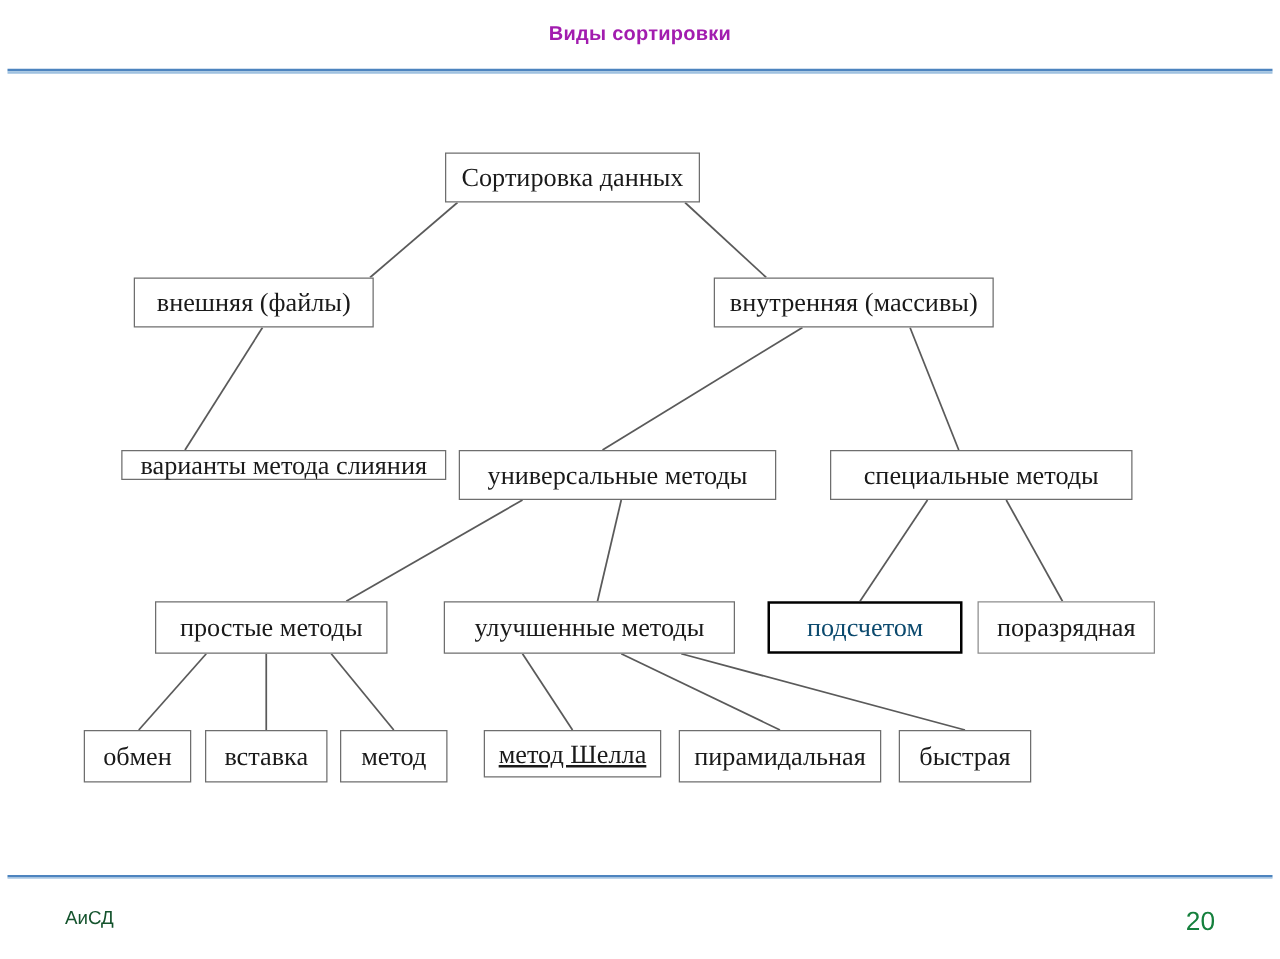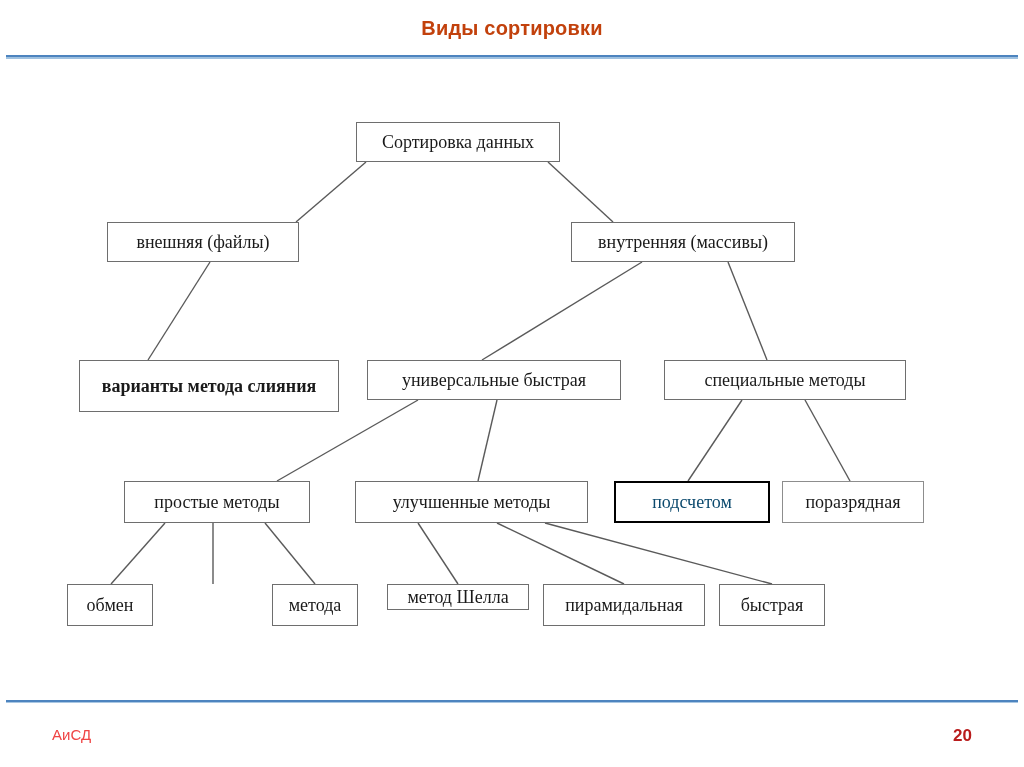--- a/index.html
+++ b/index.html
@@ -22,22 +22,22 @@
     top: 0;
     width: 1024px;
     height: 56px;
     display: flex;
     align-items: center;
     justify-content: center;
   }
   .slide-title {
     font-family: "Liberation Sans", sans-serif;
     font-weight: bold;
-    font-size: 20px;
-    color: #c2410c;
+    font-size: 16px;
+    color: #a21caf;
     letter-spacing: 0.2px;
     white-space: nowrap;
   }
   .header-rule {
     position: absolute;
     left: 6px;
     top: 55px;
     width: 1012px;
     height: 2px;
     background: #4d84bf;
@@ -71,21 +71,21 @@
   
   .node {
     position: absolute;
     box-sizing: border-box;
     background: #ffffff;
     border: 1px solid #6e6e6e;
     display: flex;
     align-items: center;
     justify-content: center;
     font-family: "Liberation Serif", serif;
-    font-size: 18px;
+    font-size: 21px;
     color: #1a1a1a;
     white-space: nowrap;
     line-height: 1;
   }
   .node.highlight {
     border: 2px solid #000000;
     color: #0c4a6e;
   }
   .node.light {
     border: 1px solid #8d8d8d;
@@ -107,30 +107,29 @@
     width: 1012px;
     height: 1px;
     background: #a9c7e3;
   }
   .footer-left {
     position: absolute;
     left: 52px;
     top: 726px;
     font-family: "Liberation Sans", sans-serif;
     font-size: 15px;
-    color: #ef4444;
+    color: #14532d;
   }
   .footer-right {
     position: absolute;
     right: 52px;
     top: 726px;
     font-family: "Liberation Sans", sans-serif;
-    font-size: 17px;
-    color: #b91c1c;
-    font-weight: bold;
+    font-size: 21px;
+    color: #15803d;
   }
 </style>
 </head>
 <body>
 
 <div class="slide-header">
   <div class="slide-title">Виды сортировки</div>
 </div>
 <div class="header-rule"></div>
 <div class="header-rule-soft"></div>
@@ -155,48 +154,51 @@
     </svg>
 <div class="node" style="left: 356px; top: 62px; width: 204px; height: 40px;">
       <span>Сортировка данных</span>
     </div>
     <div class="node" style="left: 107px; top: 162px; width: 192px; height: 40px;">
       <span>внешняя (файлы)</span>
     </div>
     <div class="node" style="left: 571px; top: 162px; width: 224px; height: 40px;">
       <span>внутренняя (массивы)</span>
     </div>
-    <div class="node" style="left: 79px; top: 300px; width: 260px; height: 52px; font-weight: bold;">
+    <div class="node" style="left: 97px; top: 300px; width: 260px; height: 24px;">
       <span>варианты метода слияния</span>
     </div>
     <div class="node" style="left: 367px; top: 300px; width: 254px; height: 40px;">
-      <span>универсальные быстрая</span>
+      <span>универсальные методы</span>
     </div>
     <div class="node" style="left: 664px; top: 300px; width: 242px; height: 40px;">
       <span>специальные методы</span>
     </div>
     <div class="node" style="left: 124px; top: 421px; width: 186px; height: 42px;">
       <span>простые методы</span>
     </div>
     <div class="node" style="left: 355px; top: 421px; width: 233px; height: 42px;">
       <span>улучшенные методы</span>
     </div>
     <div class="node highlight" style="left: 614px; top: 421px; width: 156px; height: 42px;">
       <span>подсчетом</span>
     </div>
     <div class="node" style="left: 67px; top: 524px; width: 86px; height: 42px;">
       <span>обмен</span>
     </div>
     <div class="node light" style="left: 782px; top: 421px; width: 142px; height: 42px;">
       <span>поразрядная</span>
     </div>
+    <div class="node" style="left: 164px; top: 524px; width: 98px; height: 42px;">
+      <span>вставка</span>
+    </div>
     <div class="node" style="left: 272px; top: 524px; width: 86px; height: 42px;">
-      <span>метода</span>
-    </div>
-    <div class="node" style="left: 387px; top: 524px; width: 142px; height: 26px;">
+      <span>метод</span>
+    </div>
+    <div class="node" style="left: 387px; top: 524px; width: 142px; height: 38px; text-decoration: underline;">
       <span>метод Шелла</span>
     </div>
     <div class="node" style="left: 543px; top: 524px; width: 162px; height: 42px;">
       <span>пирамидальная</span>
     </div>
     <div class="node" style="left: 719px; top: 524px; width: 106px; height: 42px;">
       <span>быстрая</span>
     </div>
   </div>
 

